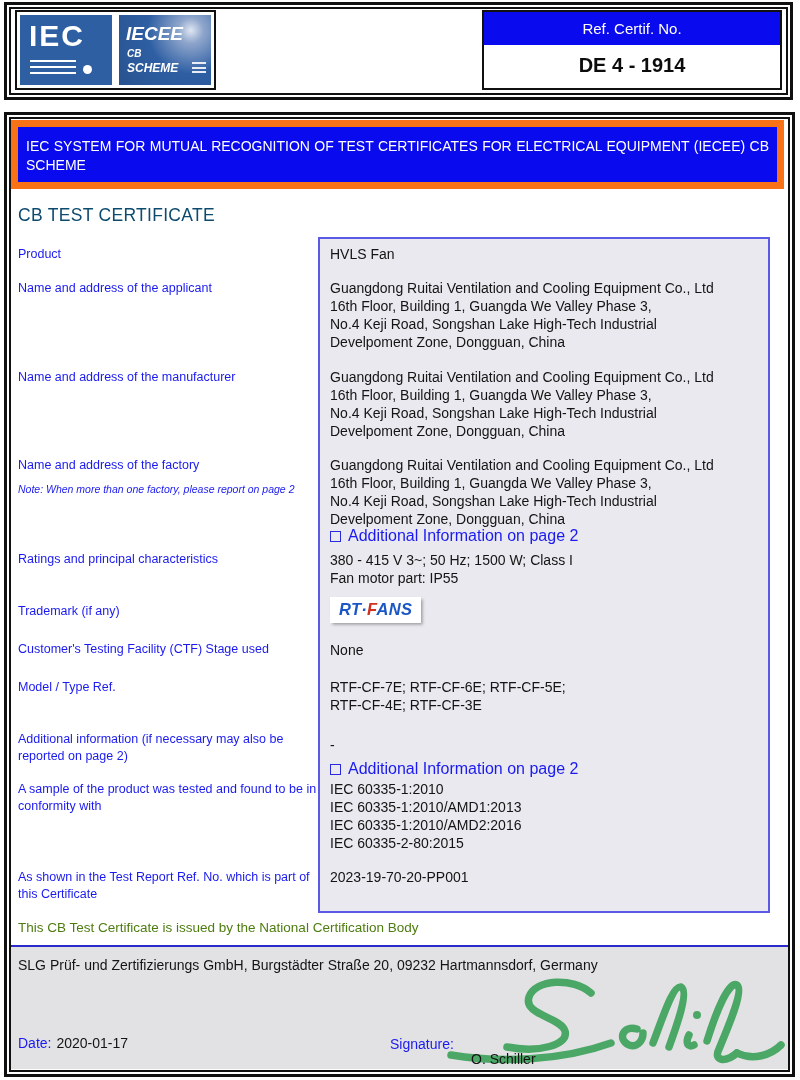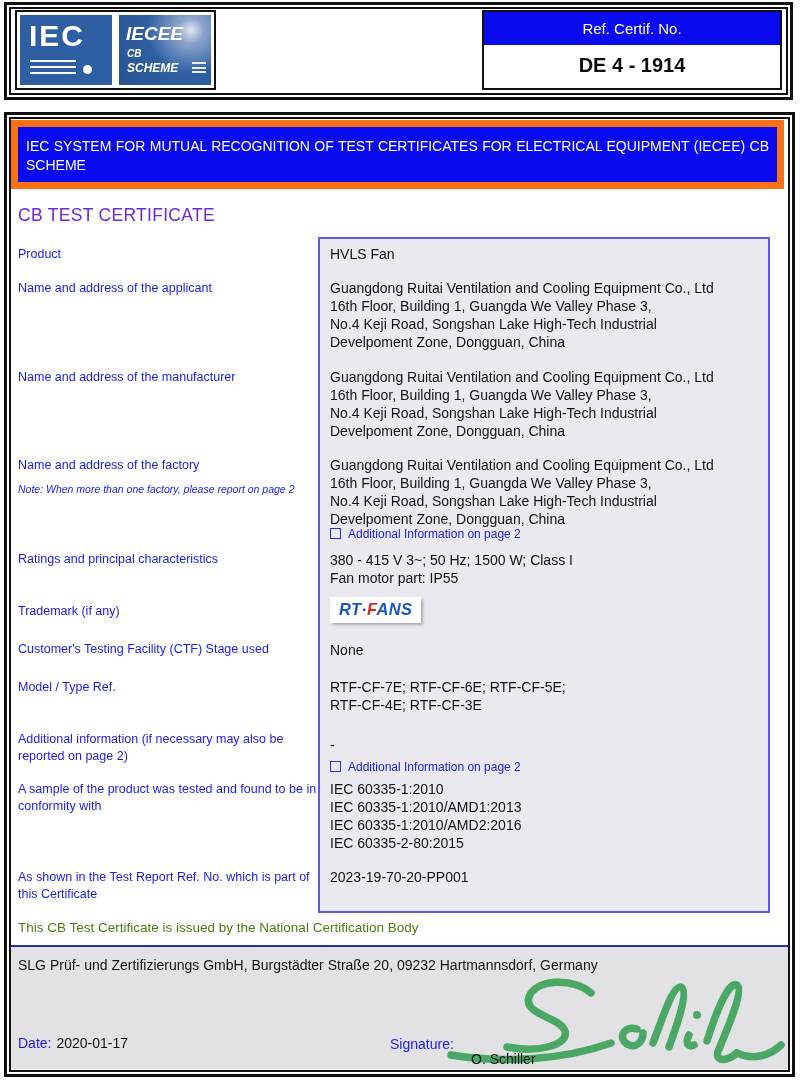--- a/index.html
+++ b/index.html
@@ -27,31 +27,31 @@
   .iecee-lines div { height:2px; background:#e8edf6; margin-top:2.5px; }
 
   .ref-frame { position:absolute; right:4px; top:1px; width:300px; height:80px; border:2px solid #101010; background:#fff; }
   .ref-header { height:33px; background:#0a0aee; color:#fff; display:flex; align-items:center; justify-content:center; font-size:15px; }
   .ref-number { height:41px; display:flex; align-items:center; justify-content:center; font-size:20px; font-weight:bold; color:#0c0c0c; }
 
   
   .banner { position:absolute; left:0; top:1px; width:773px; height:69px; border:7px solid #f97316;
             background:#0a0aee; color:#fff; font-size:14px; line-height:19px; padding:10px 8px 0 8px;
             text-align:justify; }
-  .doc-title { position:absolute; left:7px; top:86px; font-size:17.5px; color:#6d28d9; letter-spacing:0.3px; }
+  .doc-title { position:absolute; left:7px; top:86px; font-size:17.5px; color:#0c4a6e; letter-spacing:0.3px; }
 
   
   .value-box { position:absolute; left:307px; top:118px; width:452px; height:676px;
                border:2px solid #5a5ae6; background:#e9e9ef; }
 
   .lbl { position:absolute; left:7px; width:306px; color:#1a1af0; font-size:12.5px; line-height:16.5px; }
   .note { position:absolute; left:7px; width:306px; color:#1a1af0; font-size:10.5px; font-style:italic; }
   .val { position:absolute; left:319px; width:434px; color:#141414; font-size:14px; line-height:18px; }
   .ml { white-space:pre-line; }
-  .cbrow { position:absolute; left:319px; width:434px; color:#1a1af0; font-size:12px; }
+  .cbrow { position:absolute; left:319px; width:434px; color:#1a1af0; font-size:16px; }
   .cb { display:inline-block; width:11px; height:11px; border:1.5px solid #2a2ae0; margin-right:7px; vertical-align:-1px; background:transparent; }
 
   .tm-card { position:absolute; left:319px; display:inline-block; background:#fff; padding:3px 9px 4px 9px;
              box-shadow:1.5px 1.5px 3px rgba(0,0,0,0.35); font-style:italic; font-weight:bold; font-size:16.5px; letter-spacing:0.3px; }
   .tm-blue { color:#1a56c4; } .tm-red { color:#d03020; }
 
   .ncb-line { position:absolute; left:7px; top:801px; width:760px; color:#4d7c0f; font-size:13.5px; }
 
   .footer-box { position:absolute; left:0; top:826px; width:777px; height:124px;
                 background:#e2e2e4; border-top:2px solid #2a2ac8; }

